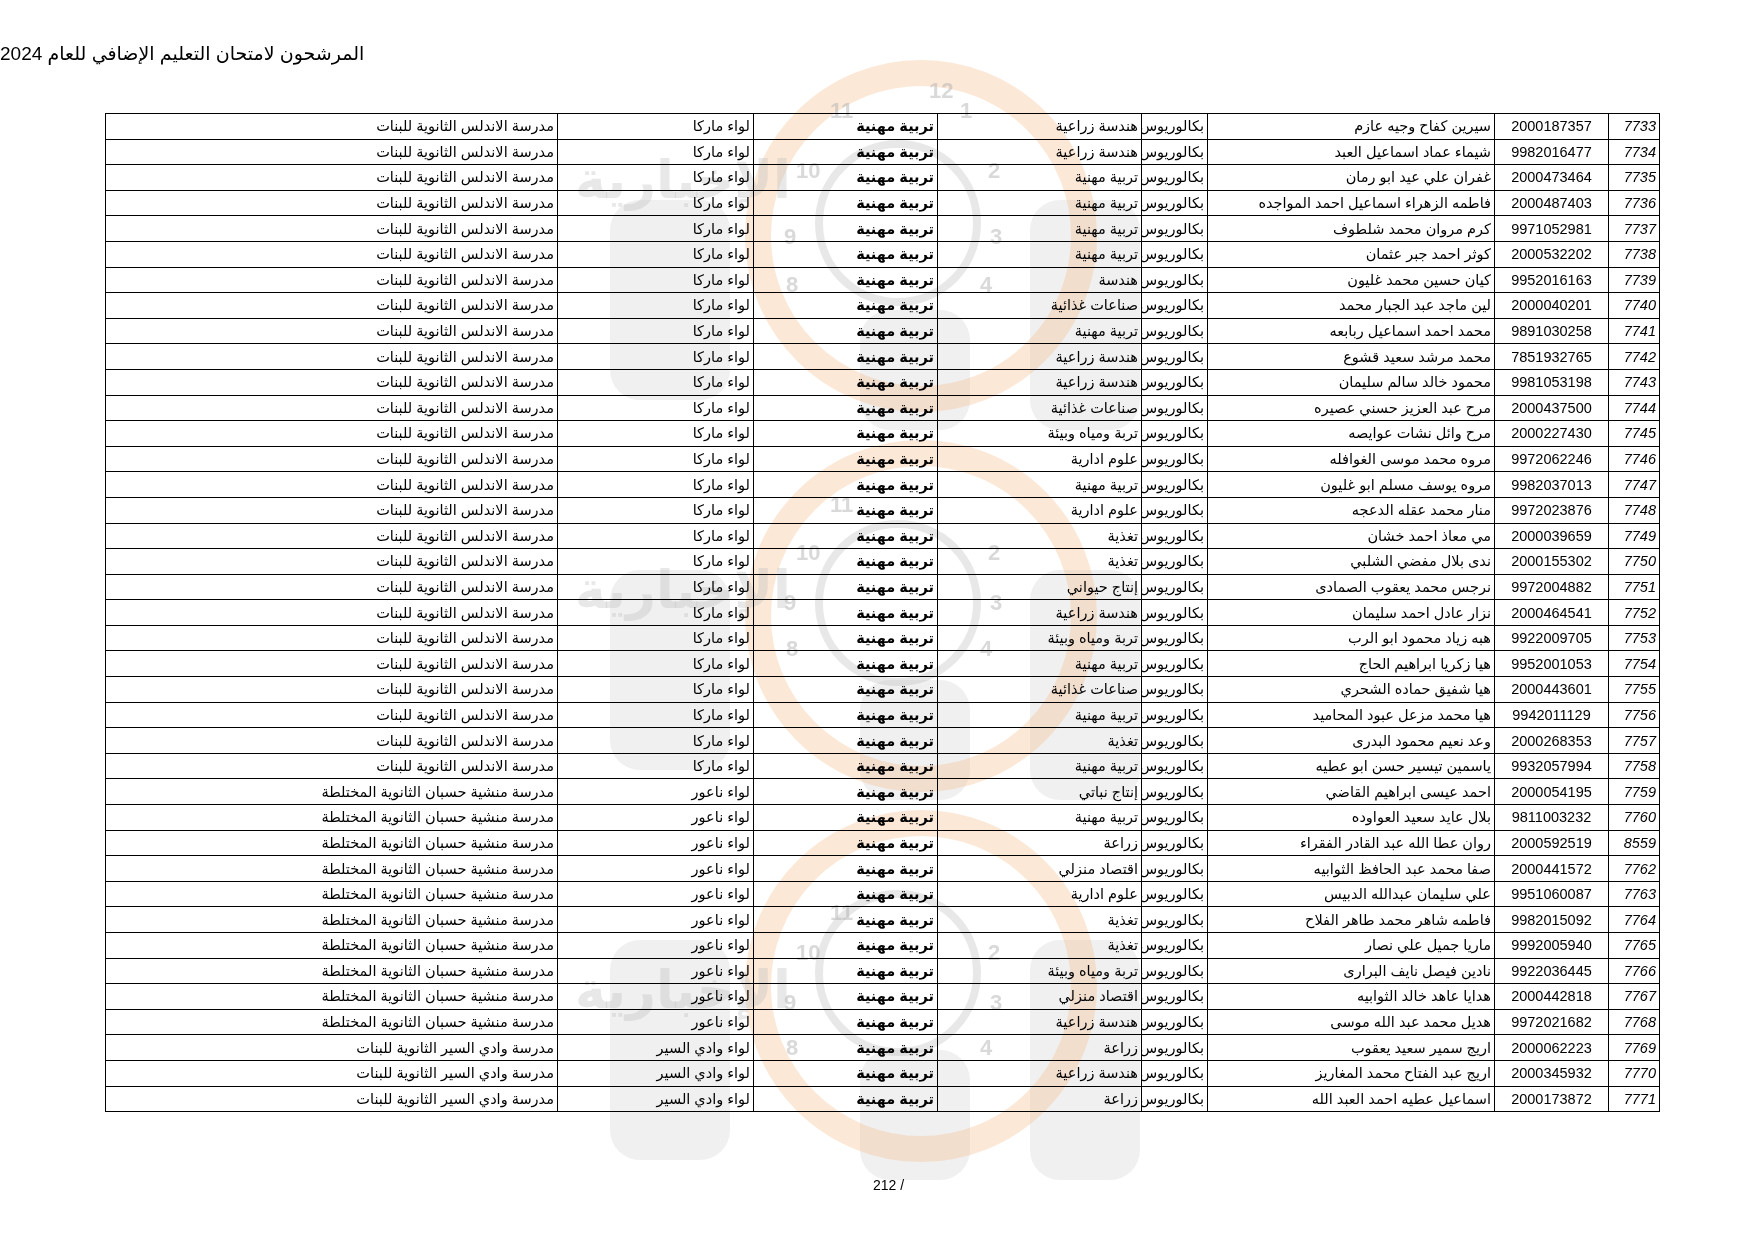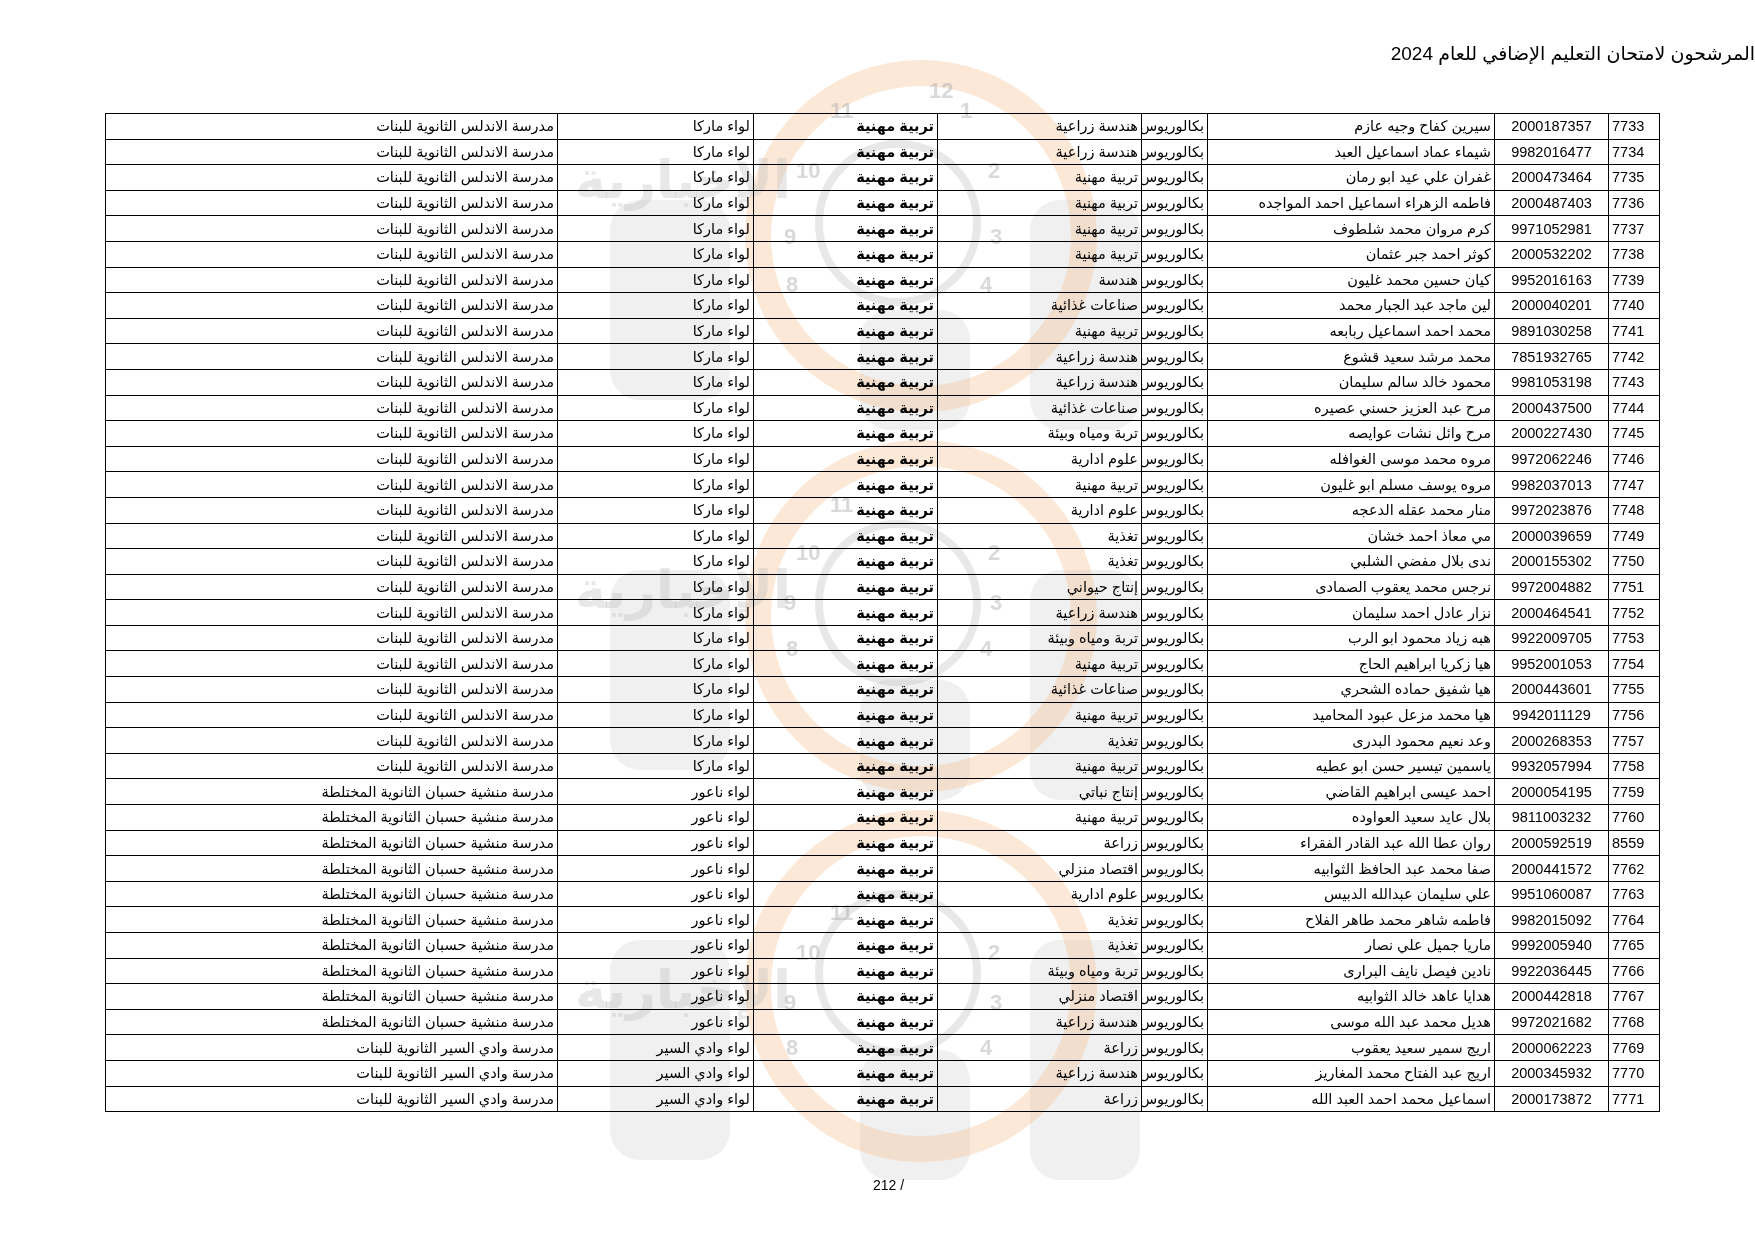--- a/index.html
+++ b/index.html
@@ -4,27 +4,27 @@
 <style>
   html, body { margin: 0; padding: 0; background: #ffffff; }
   body { width: 1755px; height: 1240px; position: relative; overflow: hidden;
          font-family: "Liberation Sans", "DejaVu Sans", sans-serif; color: #000; }
   .watermark { position: absolute; pointer-events: none; z-index: 0; }
   .wm-ring { position: absolute; border-radius: 50%; border: 26px solid rgba(247,190,140,0.35); }
   .wm-inner { position: absolute; border-radius: 50%; border: 8px solid rgba(190,190,190,0.35); }
   .wm-num { position: absolute; font-size: 22px; font-weight: bold; color: rgba(170,170,170,0.45); }
   .wm-text { position: absolute; font-size: 52px; font-weight: bold; color: rgba(190,190,190,0.35); direction: rtl; }
   .wm-block { position: absolute; background: rgba(200,200,200,0.28); border-radius: 30px; }
-  .title { position: absolute; top: 42px; left: 0; width: 1755px; text-align: right;
+  .title { position: absolute; top: 42px; left: 0; width: 1755px; text-align: left;
            font-size: 19px; direction: rtl; z-index: 2; }
   table.data { position: absolute; top: 113px; left: 105px; width: 1555px; border-collapse: collapse;
                direction: rtl; z-index: 2; table-layout: fixed; }
   table.data td { border: 1px solid #000; height: 24.6px; padding: 0 3px; font-size: 14.5px;
                   white-space: nowrap; overflow: hidden; line-height: 24px; }
-  td.c-seq { width: 44px; text-align: left; font-family: "Liberation Sans", sans-serif; }
+  td.c-seq { width: 44px; text-align: right; font-family: "Liberation Sans", sans-serif; font-style: italic; }
   td.c-id { width: 107px; text-align: center; font-size: 15px; }
   td.c-name { width: 280px; text-align: right; }
   td.c-degree { width: 59px; text-align: right; }
   td.c-spec { width: 197px; text-align: right; }
   td.c-stream { width: 177px; text-align: right; font-weight: bold; }
   td.c-district { width: 189px; text-align: right; }
   td.c-school { text-align: right; }
   .page-num { position: absolute; top: 1177px; left: 12px; width: 1753px; text-align: center;
               font-size: 14px; z-index: 2; }
 </style>
@@ -461,21 +461,21 @@
         <td class="c-name">اريج عبد الفتاح محمد المغاريز</td>
         <td class="c-degree">بكالوريوس</td>
         <td class="c-spec">هندسة زراعية</td>
         <td class="c-stream">تربية مهنية</td>
         <td class="c-district">لواء وادي السير</td>
         <td class="c-school">مدرسة وادي السير الثانوية للبنات</td>
       </tr>
       <tr>
         <td class="c-seq">7771</td>
         <td class="c-id">2000173872</td>
-        <td class="c-name">اسماعيل محمد احمد العبد الله</td>
+        <td class="c-name">اسماعيل عطيه احمد العبد الله</td>
         <td class="c-degree">بكالوريوس</td>
         <td class="c-spec">زراعة</td>
         <td class="c-stream">تربية مهنية</td>
         <td class="c-district">لواء وادي السير</td>
         <td class="c-school">مدرسة وادي السير الثانوية للبنات</td>
       </tr>
     </tbody>
 </table>
 
 <div class="page-num">212 /</div>

